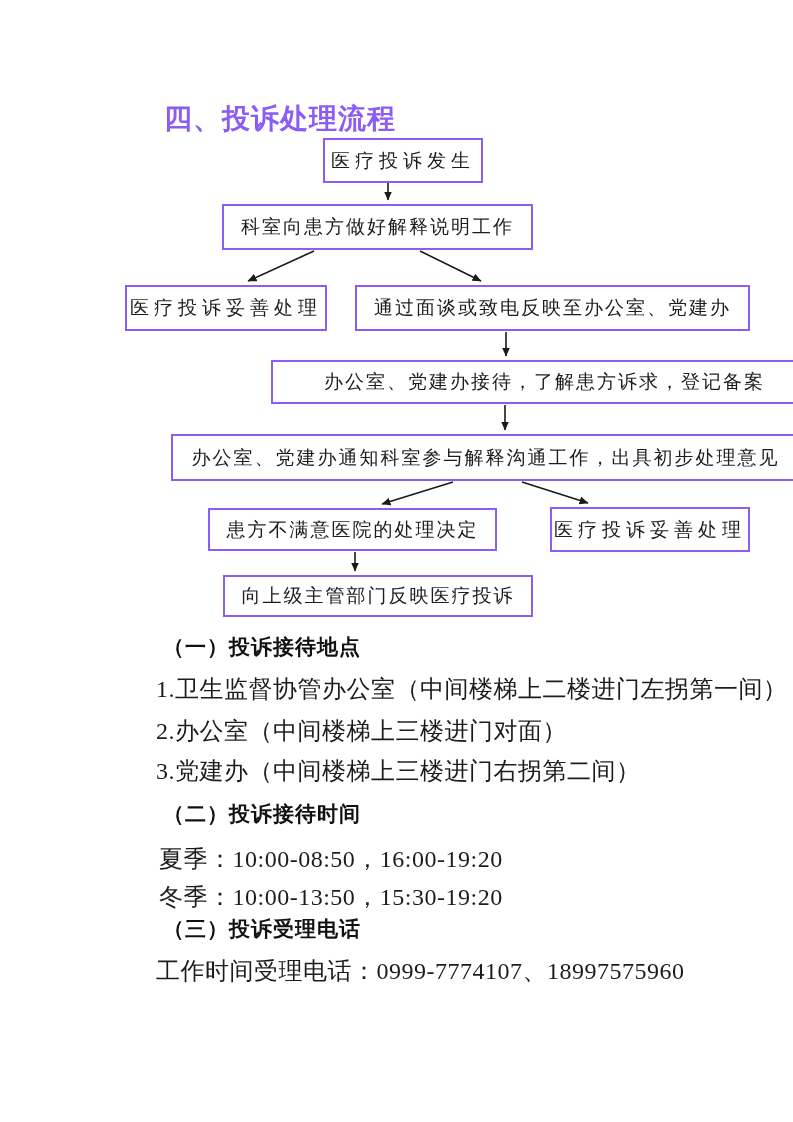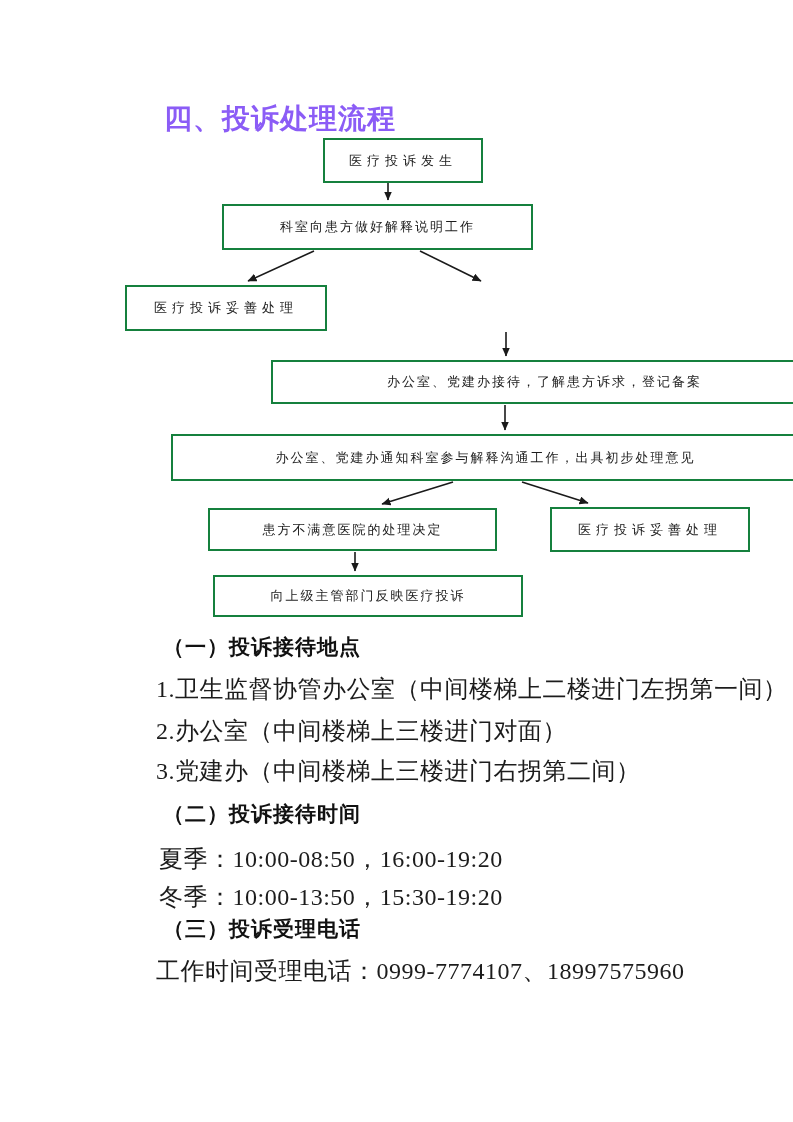--- a/index.html
+++ b/index.html
@@ -31,40 +31,40 @@
     position: absolute;
     left: 0;
     top: 0;
     width: 793px;
     height: 1122px;
     pointer-events: none;
   }
   .fbox {
     position: absolute;
     box-sizing: border-box;
-    border: 2px solid #15803d;
+    border: 2px solid #8b5cf6;
     background: #fff;
     display: flex;
     align-items: center;
     justify-content: center;
-    font-size: 13px;
+    font-size: 19px;
     white-space: nowrap;
     letter-spacing: 2px;
     color: #1c1c1c;
   }
   .ls-wide { letter-spacing: 5px; }
   .b1 { left: 323px; top: 138px; width: 160px; height: 45px; }
   .b2 { left: 222px; top: 204px; width: 311px; height: 46px; }
   .b3 { left: 125px; top: 285px; width: 202px; height: 46px; }
   .b4 { left: 355px; top: 285px; width: 395px; height: 46px; }
   .b5 { left: 271px; top: 360px; width: 547px; height: 44px; }
   .b6 { left: 127px; top: 434px; width: 629px; height: 47px; margin-left: 44px; }
   .b7 { left: 208px; top: 508px; width: 289px; height: 43px; }
   .b8 { left: 550px; top: 507px; width: 200px; height: 45px; }
-  .b9 { left: 213px; top: 575px; width: 310px; height: 42px; }
+  .b9 { left: 223px; top: 575px; width: 310px; height: 42px; }
   .sec-heading {
     position: absolute;
     font-size: 21px;
     font-weight: bold;
     letter-spacing: 1px;
     color: #111;
   }
   .sec-item {
     position: absolute;
     font-size: 24px;
@@ -101,20 +101,21 @@
     <line x1="506" y1="332" x2="506" y2="356" stroke="#1a1a1a" stroke-width="1.6" marker-end="url(#ah)"></line>
     <line x1="505" y1="405" x2="505" y2="430" stroke="#1a1a1a" stroke-width="1.6" marker-end="url(#ah)"></line>
     <line x1="453" y1="482" x2="382" y2="504" stroke="#1a1a1a" stroke-width="1.6" marker-end="url(#ah)"></line>
     <line x1="522" y1="482" x2="588" y2="503" stroke="#1a1a1a" stroke-width="1.6" marker-end="url(#ah)"></line>
     <line x1="355" y1="552" x2="355" y2="571" stroke="#1a1a1a" stroke-width="1.6" marker-end="url(#ah)"></line>
   </svg>
 
   <div class="fbox b1 ls-wide">医疗投诉发生</div>
   <div class="fbox b2">科室向患方做好解释说明工作</div>
   <div class="fbox b3 ls-wide">医疗投诉妥善处理</div>
+  <div class="fbox b4">通过面谈或致电反映至办公室、党建办</div>
   <div class="fbox b5">办公室、党建办接待，了解患方诉求，登记备案</div>
   <div class="fbox b6">办公室、党建办通知科室参与解释沟通工作，出具初步处理意见</div>
   <div class="fbox b7">患方不满意医院的处理决定</div>
   <div class="fbox b8 ls-wide">医疗投诉妥善处理</div>
   <div class="fbox b9">向上级主管部门反映医疗投诉</div>
 
   <div class="sec-heading h1">（一）投诉接待地点</div>
   <div class="sec-item i1">1.卫生监督协管办公室（中间楼梯上二楼进门左拐第一间）</div>
   <div class="sec-item i2">2.办公室（中间楼梯上三楼进门对面）</div>
   <div class="sec-item i3">3.党建办（中间楼梯上三楼进门右拐第二间）</div>

